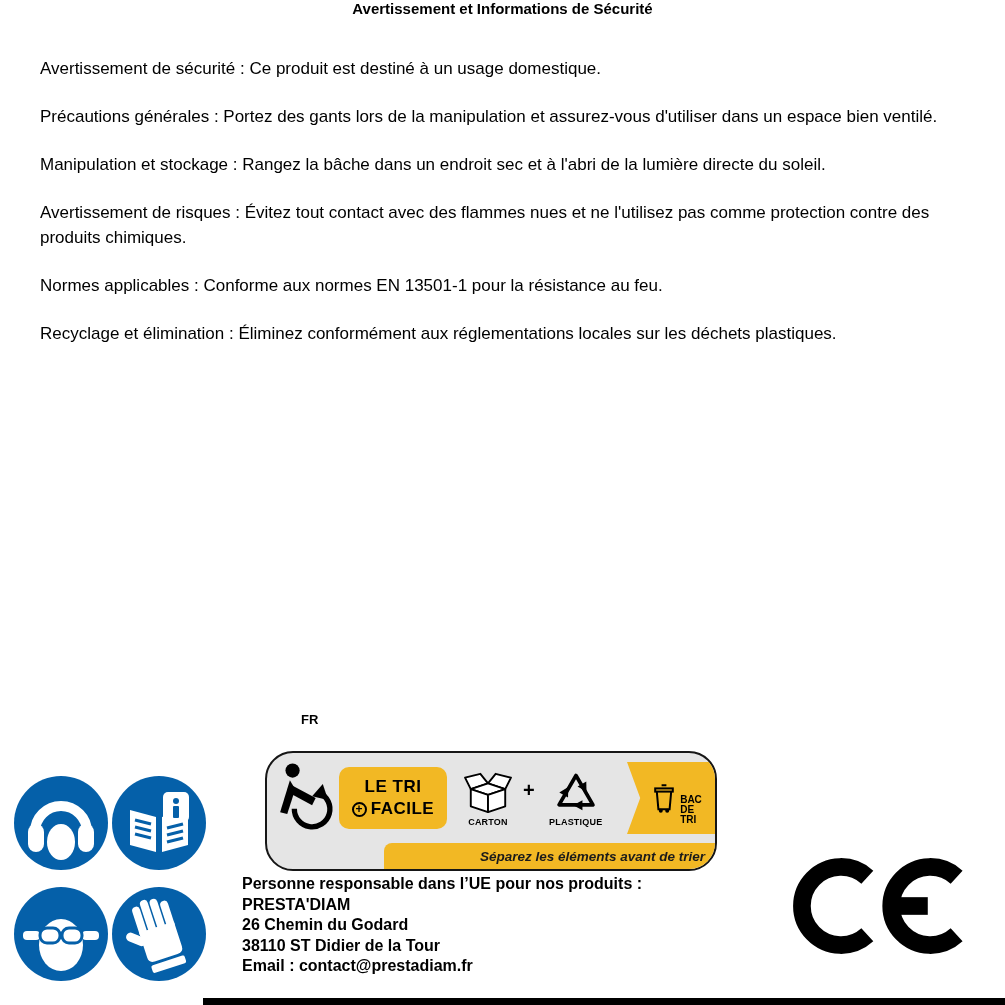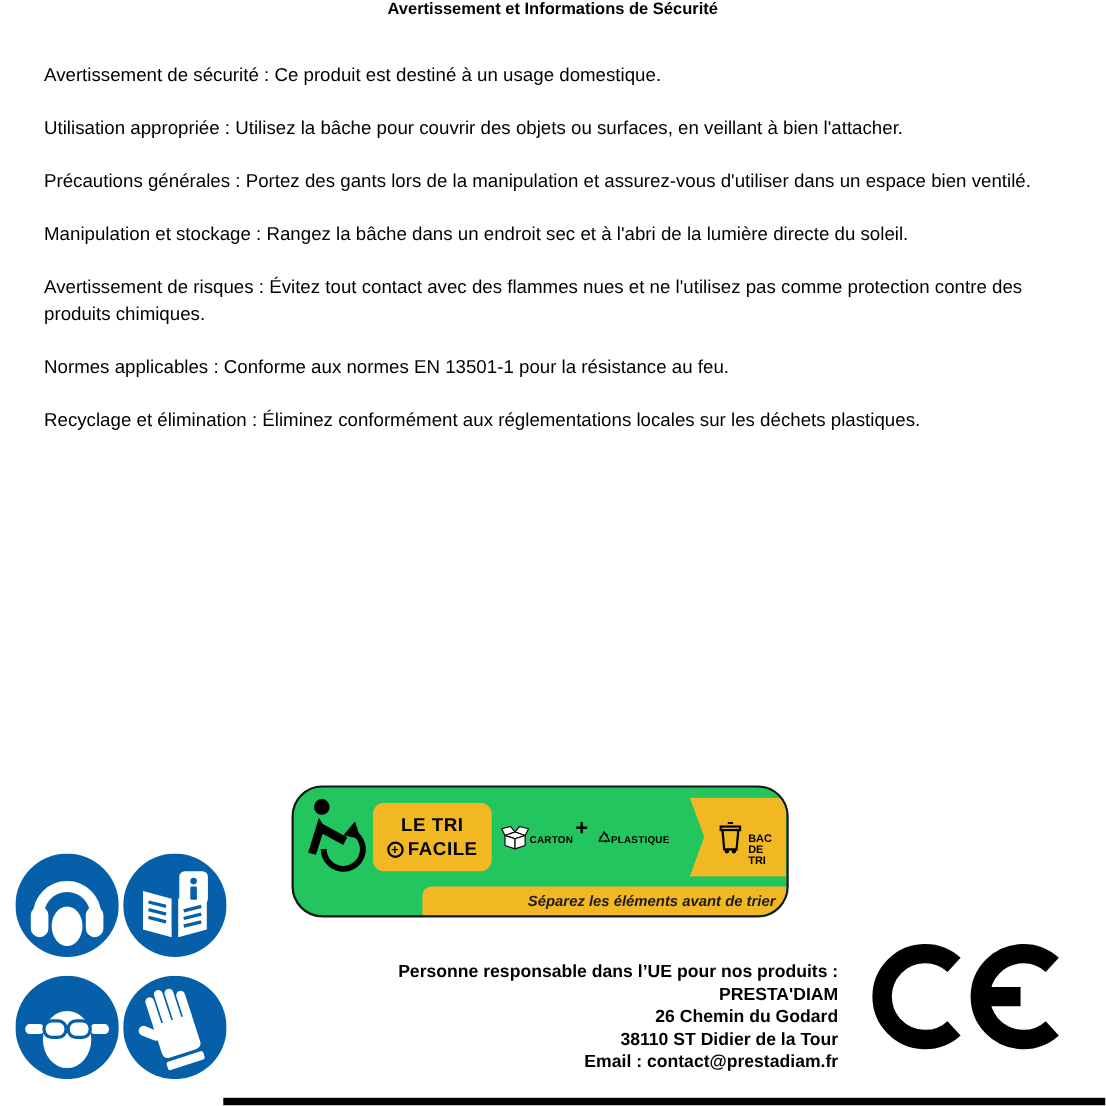--- a/index.html
+++ b/index.html
@@ -35,25 +35,25 @@
     grid-auto-rows: 94px;
     column-gap: 4px; row-gap: 17px;
   }
 
   
   .fr-label {
     position: absolute; left: 269px; top: 712px;
     font-weight: bold; font-size: 13px; padding-left: 32px;
   }
   .tri-capsule {
-    position: absolute; left: 265px; top: 714px;
+    position: absolute; left: 265px; top: 751px;
     width: 452px; height: 120px;
     border: 2px solid #161616;
     border-radius: 28px;
-    background: #22c55e;
+    background: #e5e5e5;
     overflow: hidden;
     display: flex; flex-direction: column;
   }
   .tri-top {
     flex: 1;
     display: flex; align-items: center;
     padding-left: 6px;
   }
   .triman-svg { width: 64px; height: 78px; flex: none; margin-top: 2px; }
   .tri-box {
@@ -64,21 +64,21 @@
     display: flex; flex-direction: column; align-items: center; justify-content: center;
     font-weight: bold; font-size: 17px; letter-spacing: 0.5px;
   }
   .tri-line2 { display: flex; align-items: center; gap: 4px; margin-top: 2px; }
   .plus-circle {
     width: 15px; height: 15px;
     border: 2.5px solid #000; border-radius: 50%;
     display: flex; align-items: center; justify-content: center;
     font-size: 12px; font-weight: bold; line-height: 1;
   }
-  .mat { width: 66px; margin-left: 8px; display: flex; flex-direction: row; align-items: center; }
+  .mat { width: 66px; margin-left: 8px; display: flex; flex-direction: column; align-items: center; }
   .mat-label { font-size: 9px; font-weight: bold; letter-spacing: 0.2px; margin-top: 3px; }
   .plus-sep { font-size: 20px; font-weight: bold; margin: 0 0 16px 2px; }
   .bac-flag {
     margin-left: auto;
     width: 88px; height: 72px; flex: none;
     background: var(--yellow);
     clip-path: polygon(0% 0%, 100% 0%, 100% 100%, 0% 100%, 15% 50%);
     display: flex; align-items: center; justify-content: center;
     gap: 4px; padding-left: 12px;
   }
@@ -88,42 +88,41 @@
     margin-left: 117px;
     background: var(--yellow);
     border-top-left-radius: 8px;
     display: flex; align-items: center; justify-content: flex-end;
     padding-right: 10px;
     font-style: italic; font-weight: bold; font-size: 13.5px; color: #1a1a1a;
   }
 
   .address {
     position: absolute; left: 242px; top: 874px; width: 520px;
-    text-align: right;
+    text-align: left;
     font-weight: bold; font-size: 16px; line-height: 20.5px;
   }
 
   .ce-svg { position: absolute; left: 792px; top: 852px; width: 186px; height: 108px; }
 
   .bottom-bar {
     position: absolute; left: 203px; bottom: 0;
     width: 802px; height: 7px;
     background: #000;
   }
 </style>
 </head>
 <body>
 
 <div class="sheet">
 
   <div class="page-title">Avertissement et Informations de Sécurité</div>
 
   <div class="content">
     <p>Avertissement de sécurité : Ce produit est destiné à un usage domestique.</p>
-    <p>Utilisation appropriée : Utilisez la bâche pour couvrir des objets ou surfaces, en veillant à bien l'attacher.</p>
     <p>Précautions générales : Portez des gants lors de la manipulation et assurez-vous d'utiliser dans un espace bien ventilé.</p>
     <p>Manipulation et stockage : Rangez la bâche dans un endroit sec et à l'abri de la lumière directe du soleil.</p>
     <p>Avertissement de risques : Évitez tout contact avec des flammes nues et ne l'utilisez pas comme protection contre des produits chimiques.</p>
     <p>Normes applicables : Conforme aux normes EN 13501-1 pour la résistance au feu.</p>
     <p>Recyclage et élimination : Éliminez conformément aux réglementations locales sur les déchets plastiques.</p>
   </div>
 
   <div class="icons-grid">
     <svg width="94" height="94" viewBox="0 0 94 94">
       <circle cx="47" cy="47" r="47" fill="#0560A9"></circle>

